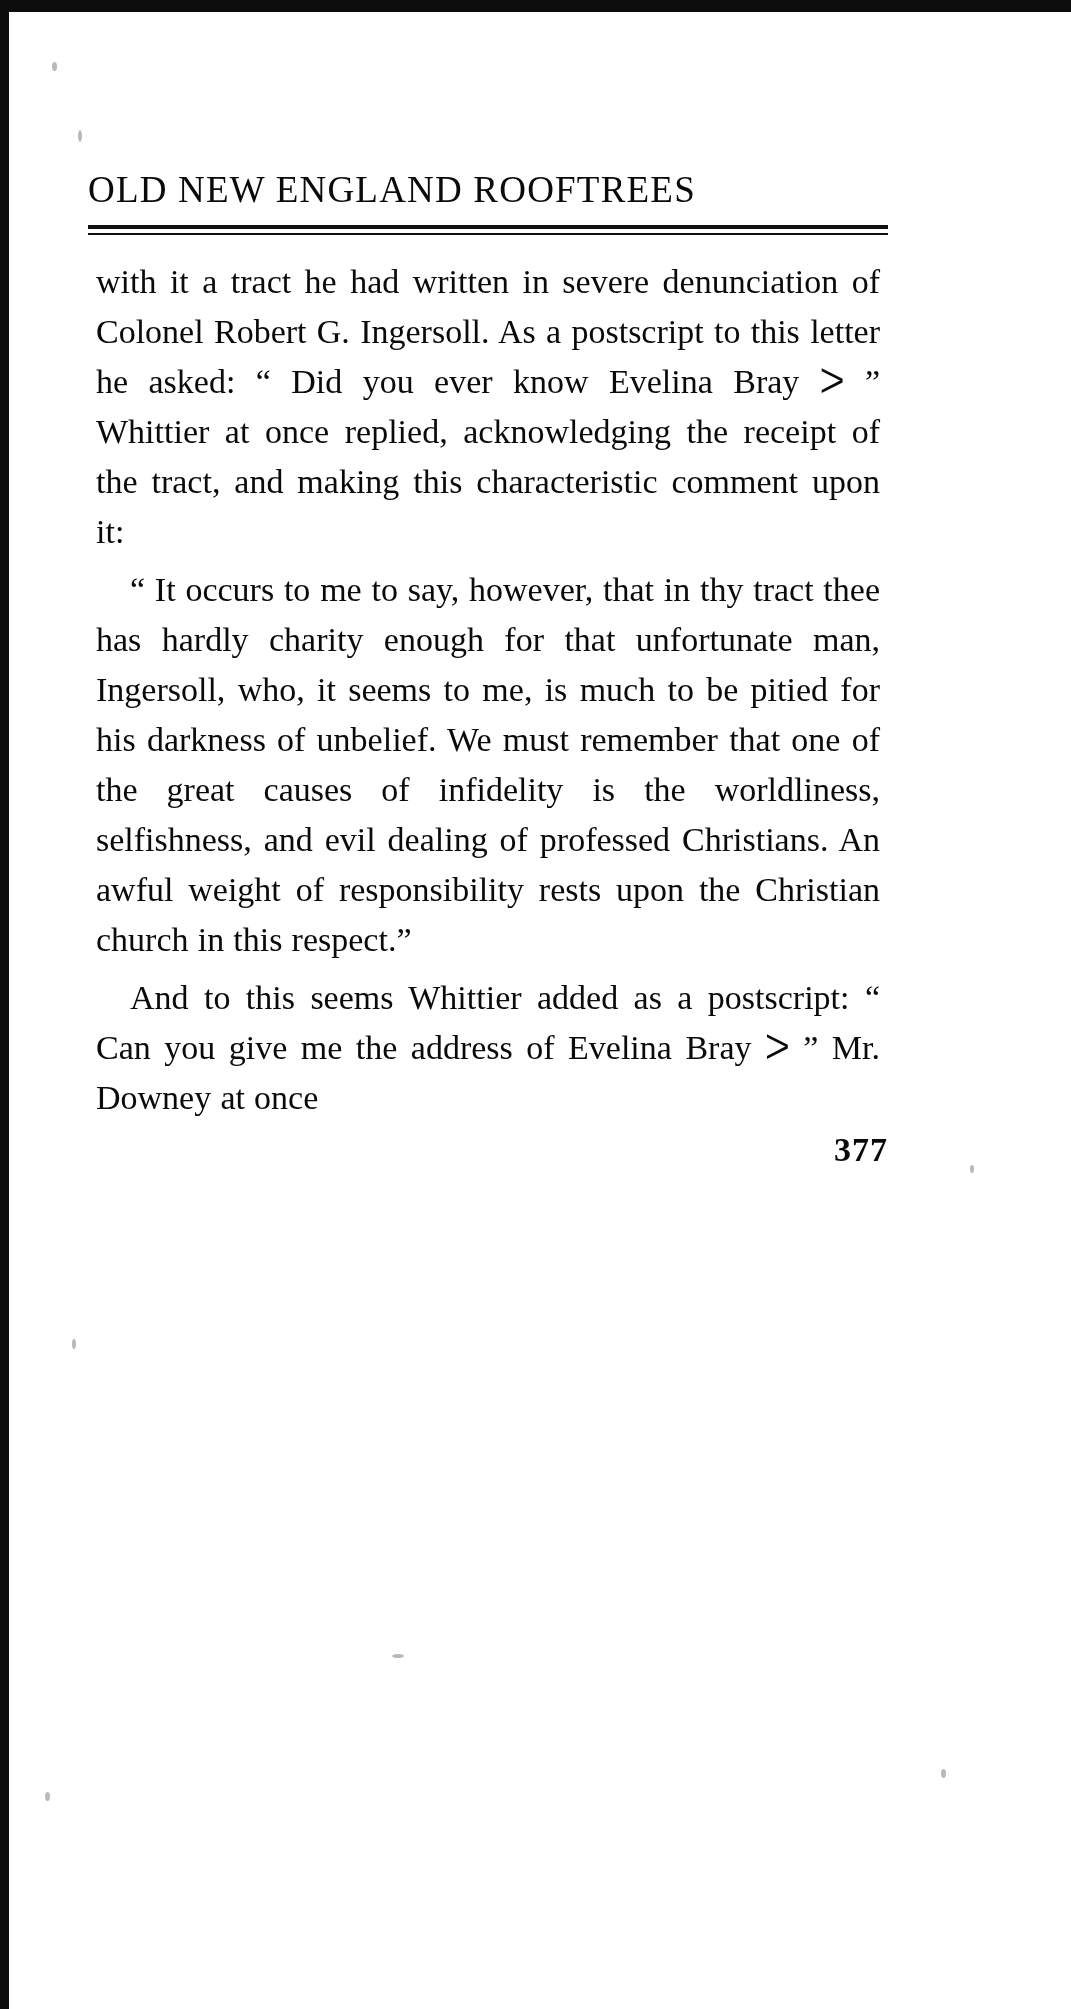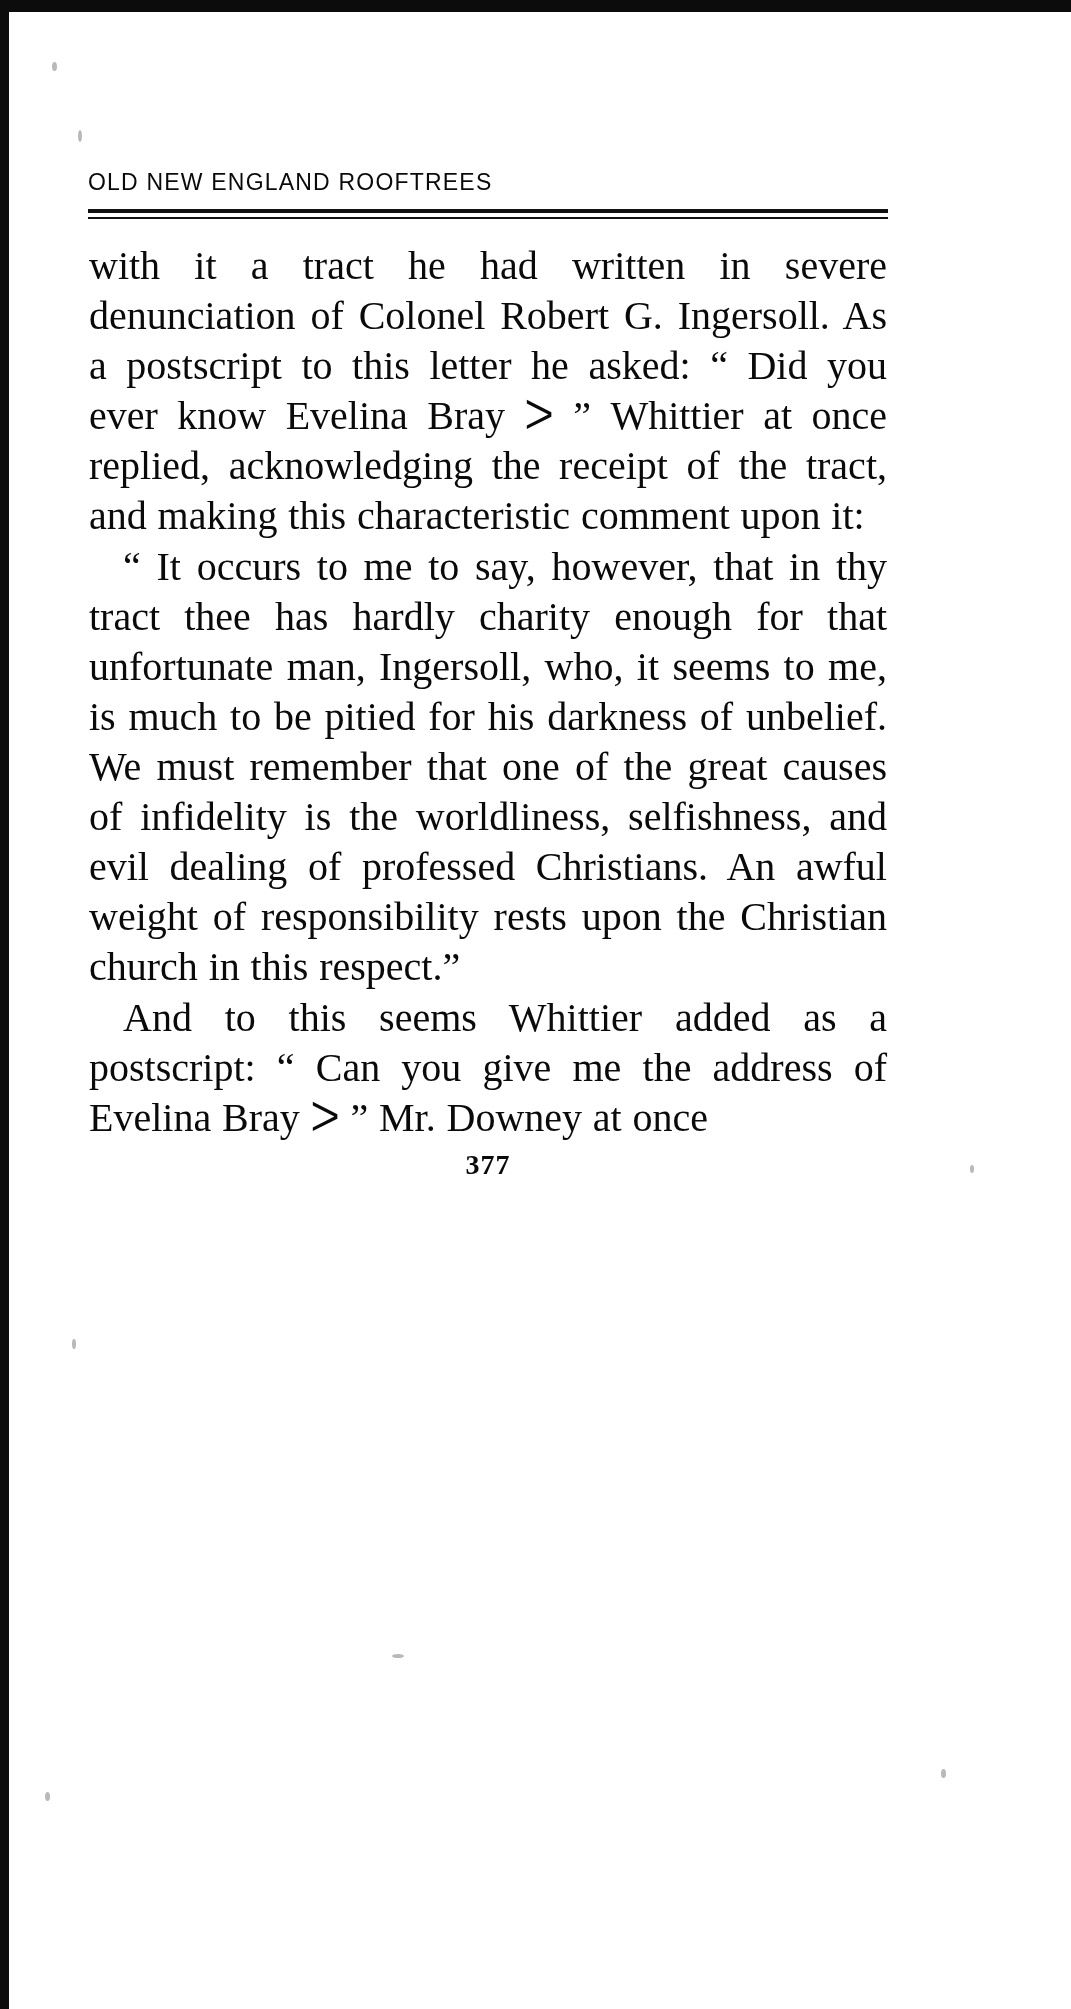--- a/index.html
+++ b/index.html
@@ -33,62 +33,62 @@
     height: 2009px;
     background: #0c0c0c;
   }
   .content {
     position: absolute;
     left: 88px;
     top: 170px;
     width: 800px;
   }
   .running-head {
-    font-size: 23px;
+    font-size: 37px;
     letter-spacing: 1.2px;
     line-height: 1.1;
     white-space: nowrap;
-    font-family: Liberation Sans, sans-serif;
+    font-family: Liberation Serif, serif;
   }
   .rule-group {
     margin-top: 14px;
     margin-bottom: 22px;
     width: 800px;
   }
   .rule-thick {
     height: 4px;
     background: #111;
   }
   .rule-gap {
     height: 4px;
     background: #ffffff;
   }
   .rule-thin {
     height: 2px;
     background: #111;
   }
   p.body {
-    margin: 1px;
-    font-size: 40px;
+    margin: 8px;
+    font-size: 34px;
     line-height: 50px;
     text-align: justify;
     text-justify: inter-word;
     hyphens: none;
     word-spacing: 0.02em;
   }
   p.body + p.body {
     margin-top: 0;
   }
   p.indent {
     text-indent: 34px;
   }
   .folio {
     margin-top: 6px;
-    text-align: center;
-    font-size: 28px;
+    text-align: right;
+    font-size: 34px;
     font-weight: bold;
     letter-spacing: 1px;
   }
   
   .speck {
     position: absolute;
     background: #b9b9b9;
     border-radius: 50%;
   }
 </style>

